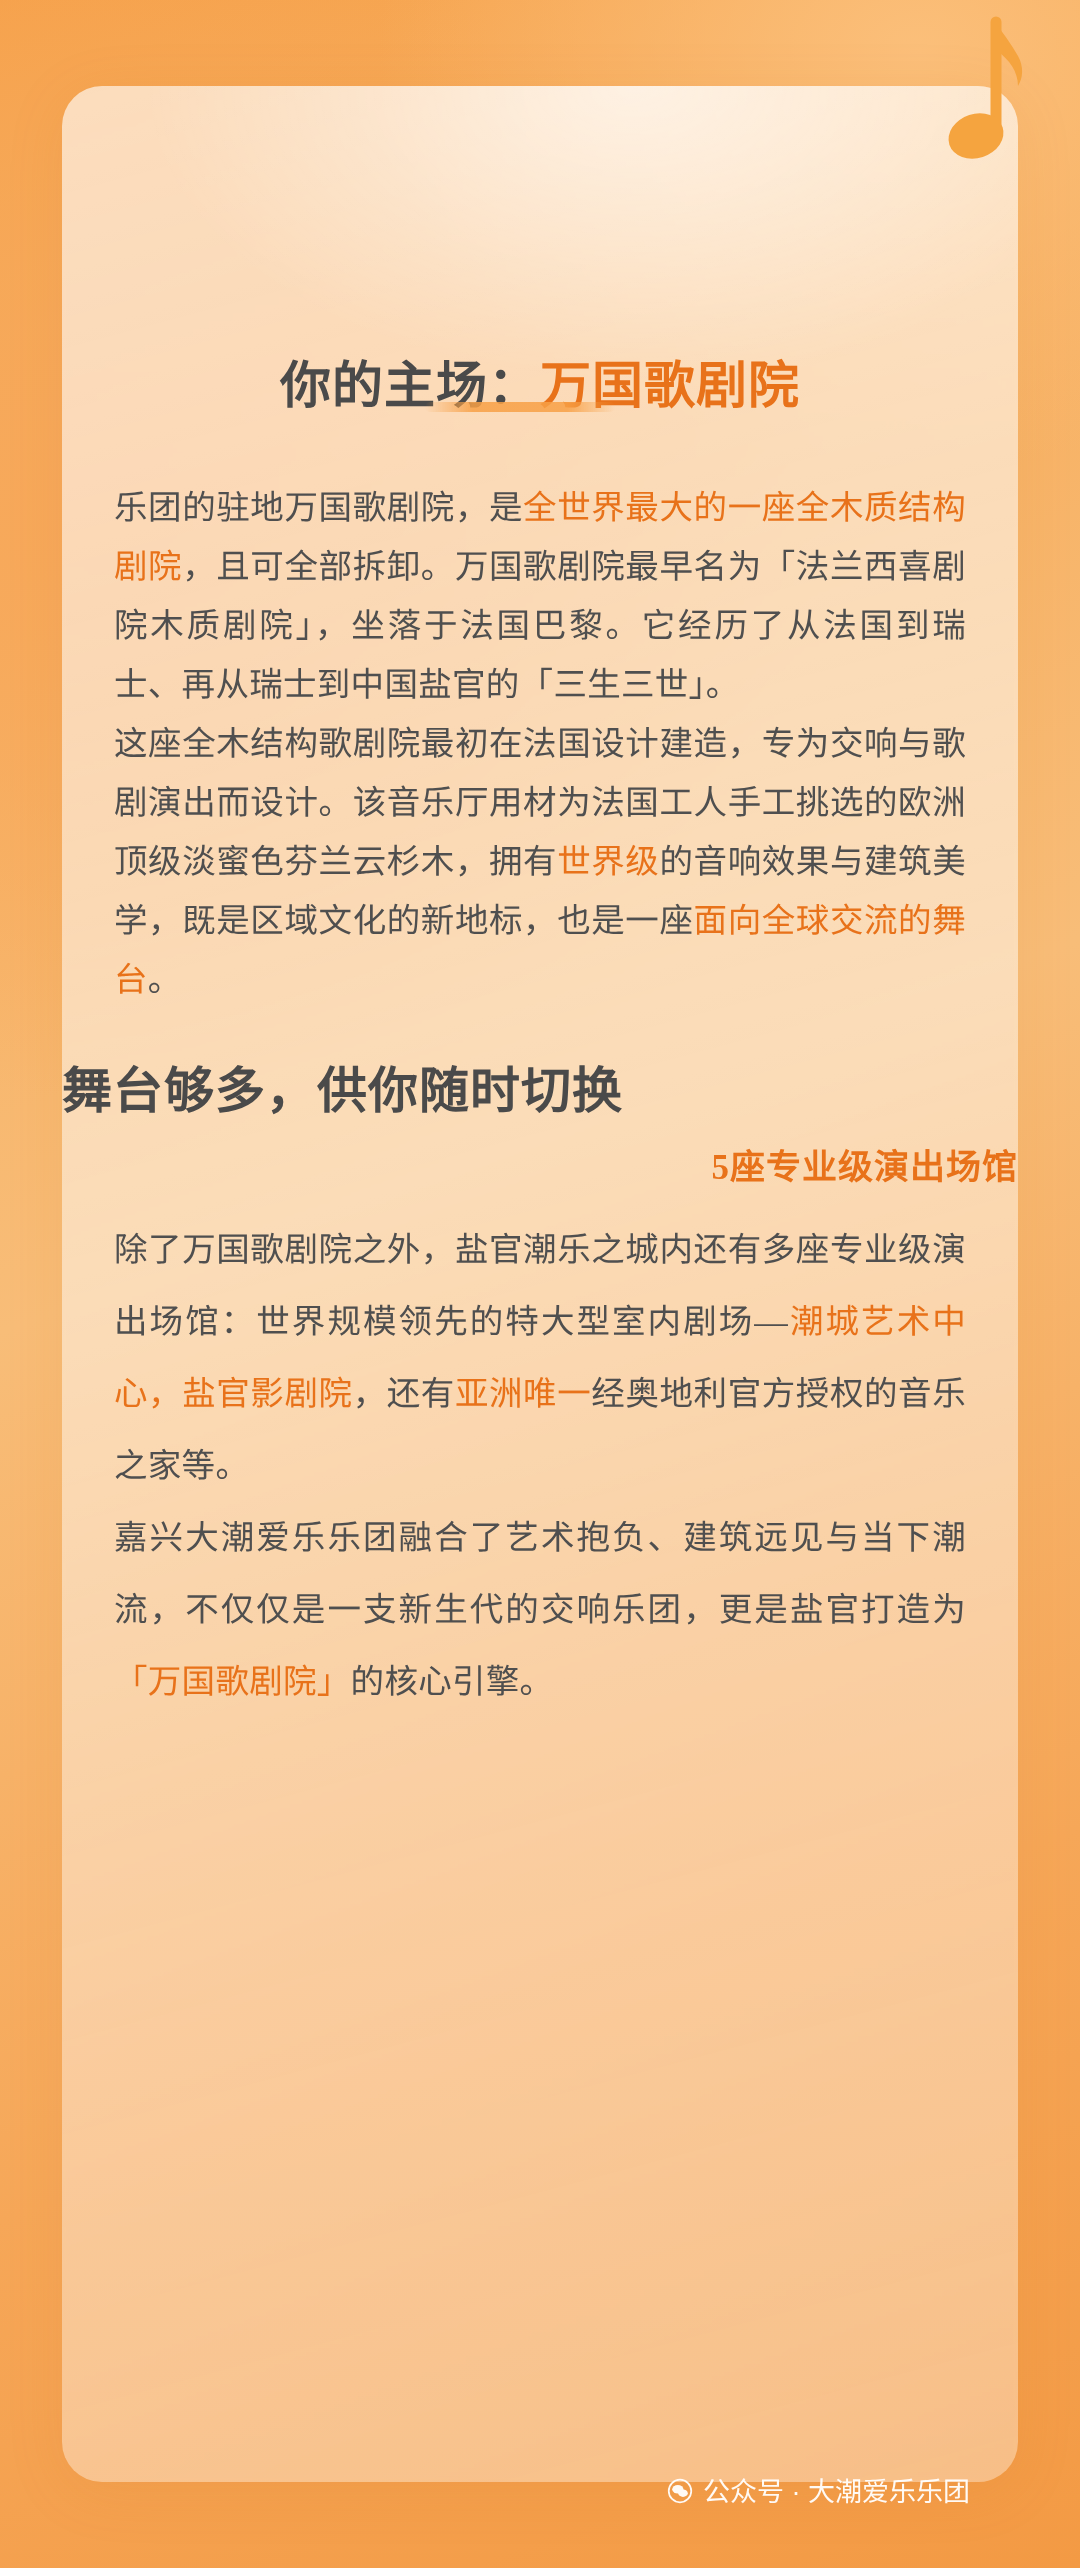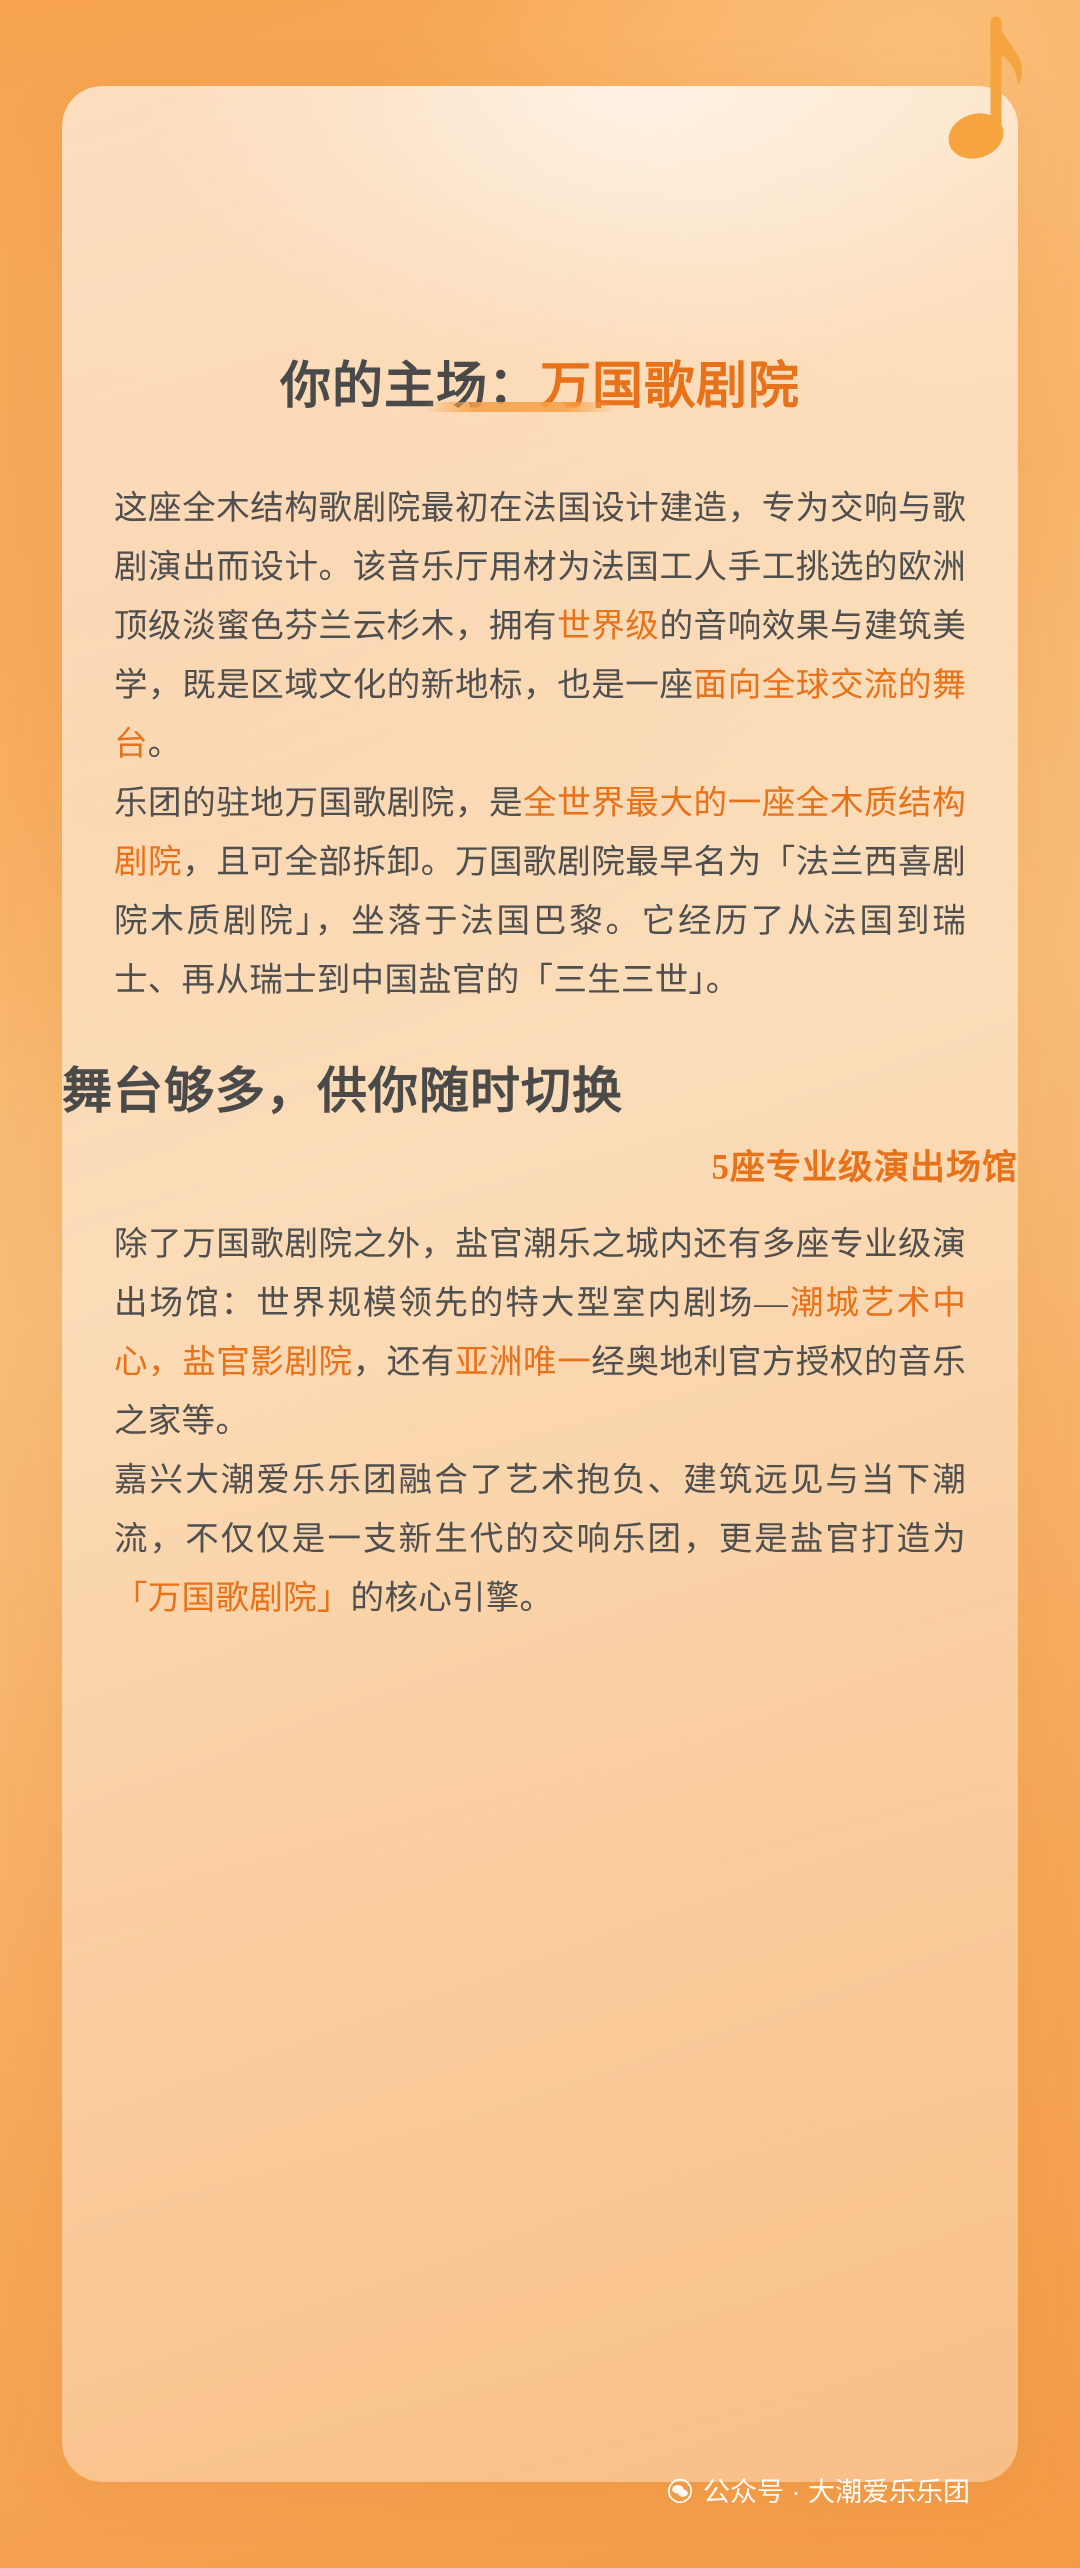--- a/index.html
+++ b/index.html
@@ -131,21 +131,21 @@
     letter-spacing: 1px;
     white-space: nowrap;
   }
 
   .body2 {
     position: absolute;
     left: 52px;
     top: 1128px;
     width: 852px;
     font-size: 33.5px;
-    line-height: 59px;
+    line-height: 72px;
     color: #4f4f4f;
     letter-spacing: 0.3px;
     text-align: justify;
   }
   .body2 p { margin: 0; }
   .body2 .o { color: #e8721a; }
 
   
   .footer {
     position: absolute;
@@ -182,22 +182,22 @@
       <ellipse cx="98" cy="122" rx="28" ry="22" transform="rotate(-18 98 122)" fill="#f5a43f"></ellipse>
     </svg>
   </div>
 
   <div class="content">
 
     <div class="sec1-title"><span>你的主场：</span><span class="hl">万国歌剧院</span></div>
     <div class="title-underline"></div>
 
     <div class="body1">
+      <p><span>乐团的驻地万国歌剧院，是</span><span class="o">全世界最大的一座全木质结构剧院</span><span>，且可全部拆卸。万国歌剧院最早名为「法兰西喜剧院木质剧院」，坐落于法国巴黎。它经历了从法国到瑞士、再从瑞士到中国盐官的「三生三世」。</span></p>
       <p><span>这座全木结构歌剧院最初在法国设计建造，专为交响与歌剧演出而设计。该音乐厅用材为法国工人手工挑选的欧洲顶级淡蜜色芬兰云杉木，拥有</span><span class="o">世界级</span><span>的音响效果与建筑美学，既是区域文化的新地标，也是一座</span><span class="o">面向全球交流的舞台</span><span>。</span></p>
-      <p><span>乐团的驻地万国歌剧院，是</span><span class="o">全世界最大的一座全木质结构剧院</span><span>，且可全部拆卸。万国歌剧院最早名为「法兰西喜剧院木质剧院」，坐落于法国巴黎。它经历了从法国到瑞士、再从瑞士到中国盐官的「三生三世」。</span></p>
     </div>
 
     <div class="sec2-title">舞台够多，供你随时切换</div>
     <div class="sec2-sub">5座专业级演出场馆</div>
 
     <div class="body2">
       <p><span>除了万国歌剧院之外，盐官潮乐之城内还有多座专业级演出场馆：世界规模领先的特大型室内剧场—</span><span class="o">潮城艺术中心，盐官影剧院</span><span>，还有</span><span class="o">亚洲唯一</span><span>经奥地利官方授权的音乐之家等。</span></p>
       <p><span>嘉兴大潮爱乐乐团融合了艺术抱负、建筑远见与当下潮流，不仅仅是一支新生代的交响乐团，更是盐官打造为</span><span class="o">「万国歌剧院」</span><span>的核心引擎。</span></p>
     </div>
 

